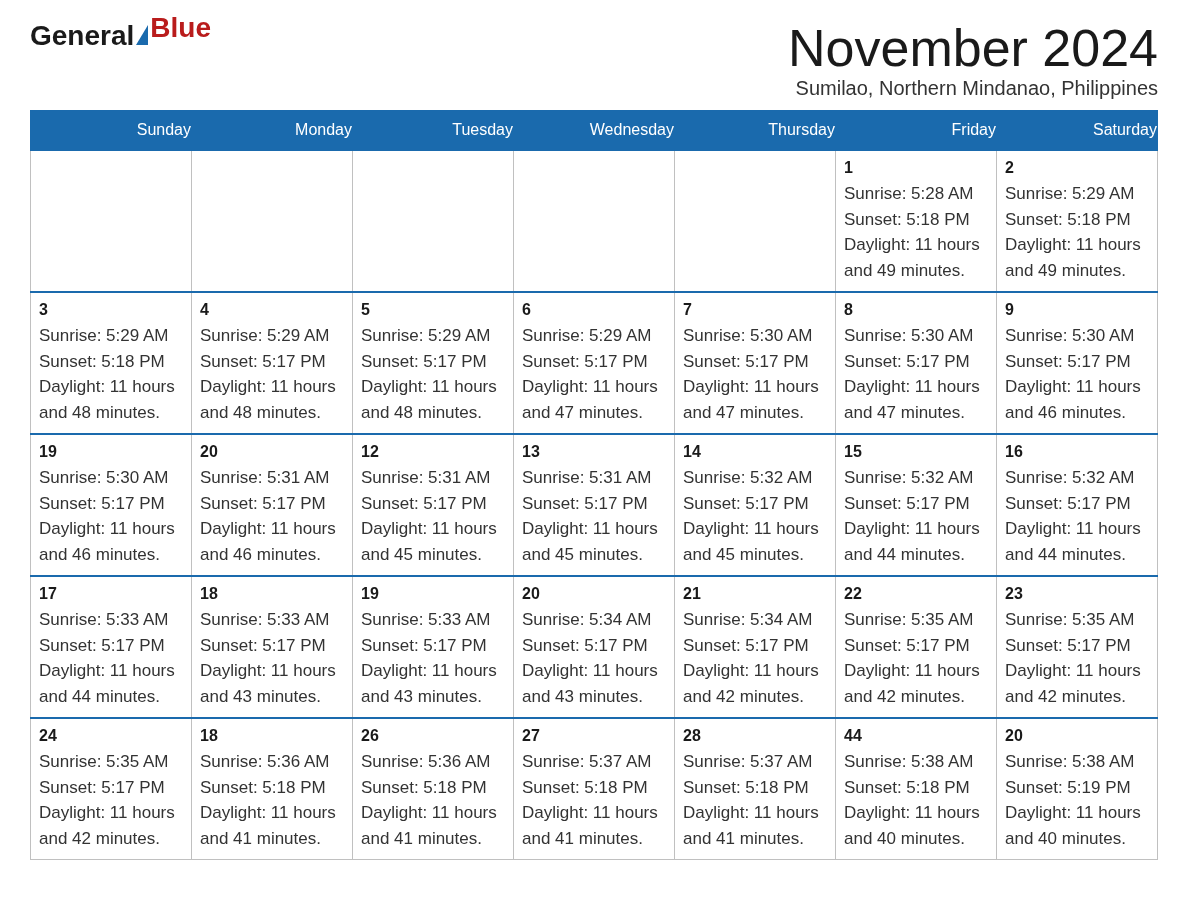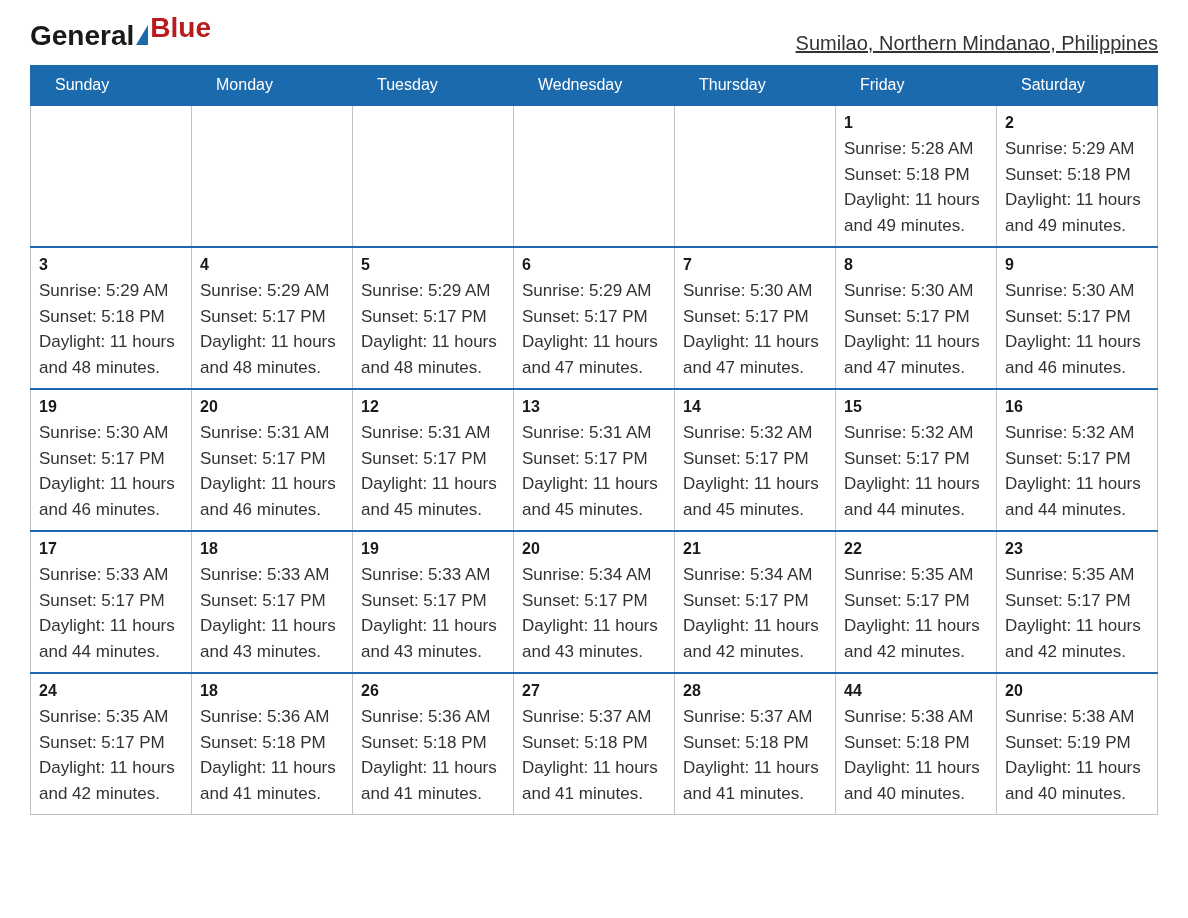--- a/index.html
+++ b/index.html
@@ -41,33 +41,32 @@
     }
     .month-title {
       font-size: 52px;
       font-weight: 300;
       color: #1a1a1a;
       line-height: 1.1;
     }
     .subtitle {
       font-size: 20px;
       color: #333;
-      margin-top: 12px;
-      text-decoration: underline;
+      margin-top: 0;
     }
     .calendar {
       width: 100%;
       border-collapse: collapse;
       margin-top: 10px;
     }
     .calendar th {
       background-color: #1a6aad;
       color: white;
-      padding: 10px 24px;
-      text-align: left;
+      padding: 10px 0;
+      text-align: right;
       font-size: 16px;
       font-weight: normal;
       border: 1px solid #1a6aad;
     }
     .calendar td {
       vertical-align: top;
       padding: 8px;
       border: 1px solid #c0c0c0;
       width: 14.28%;
       min-height: 110px;
@@ -96,20 +95,21 @@
 
 <div class="header">
   <div class="logo-wrapper">
     <div class="logo-line1">
       <span class="logo-general">General</span>
       <span style="display:inline-block; width:0; height:0; border-left:12px solid transparent; border-bottom:20px solid #1a6aad; margin-left:2px; margin-bottom:8px;"></span>
     </div>
     <div class="logo-line2">Blue</div>
   </div>
   <div class="title-section">
+    <div class="month-title">November 2024</div>
     <div class="subtitle">Sumilao, Northern Mindanao, Philippines</div>
   </div>
 </div>
 
 <table class="calendar">
   <thead>
     <tr>
       <th>Sunday</th>
       <th>Monday</th>
       <th>Tuesday</th>

